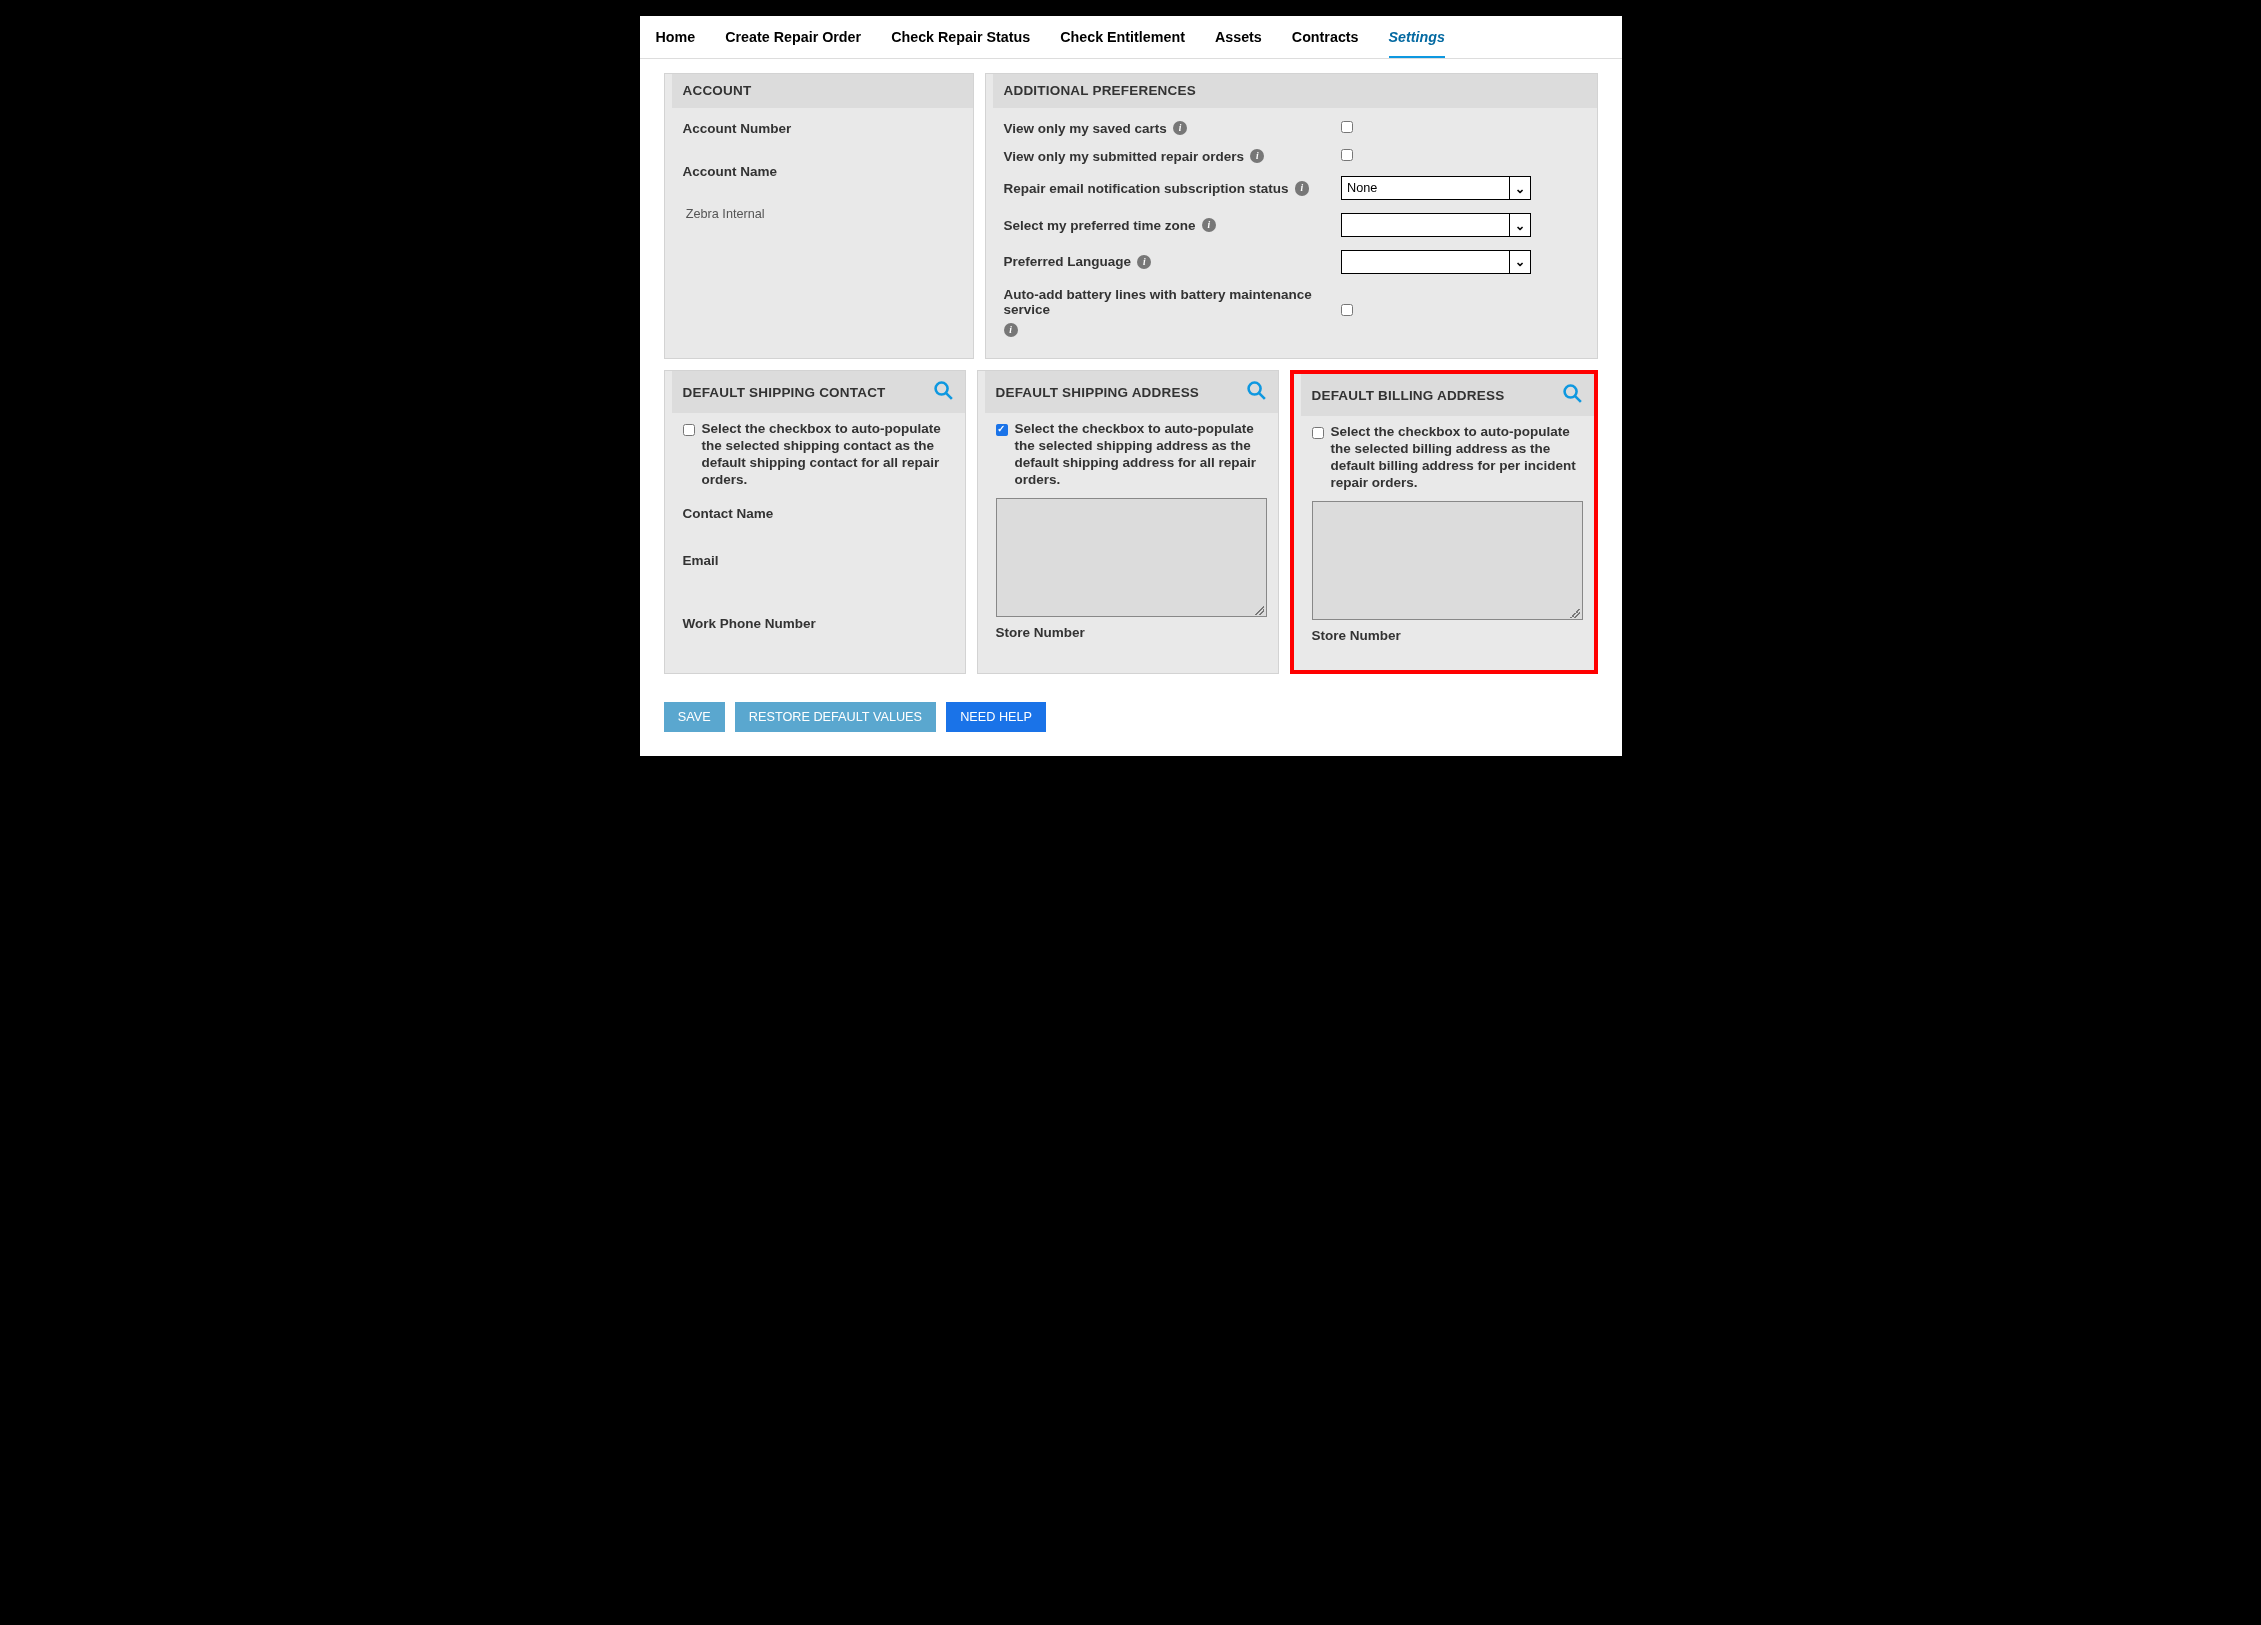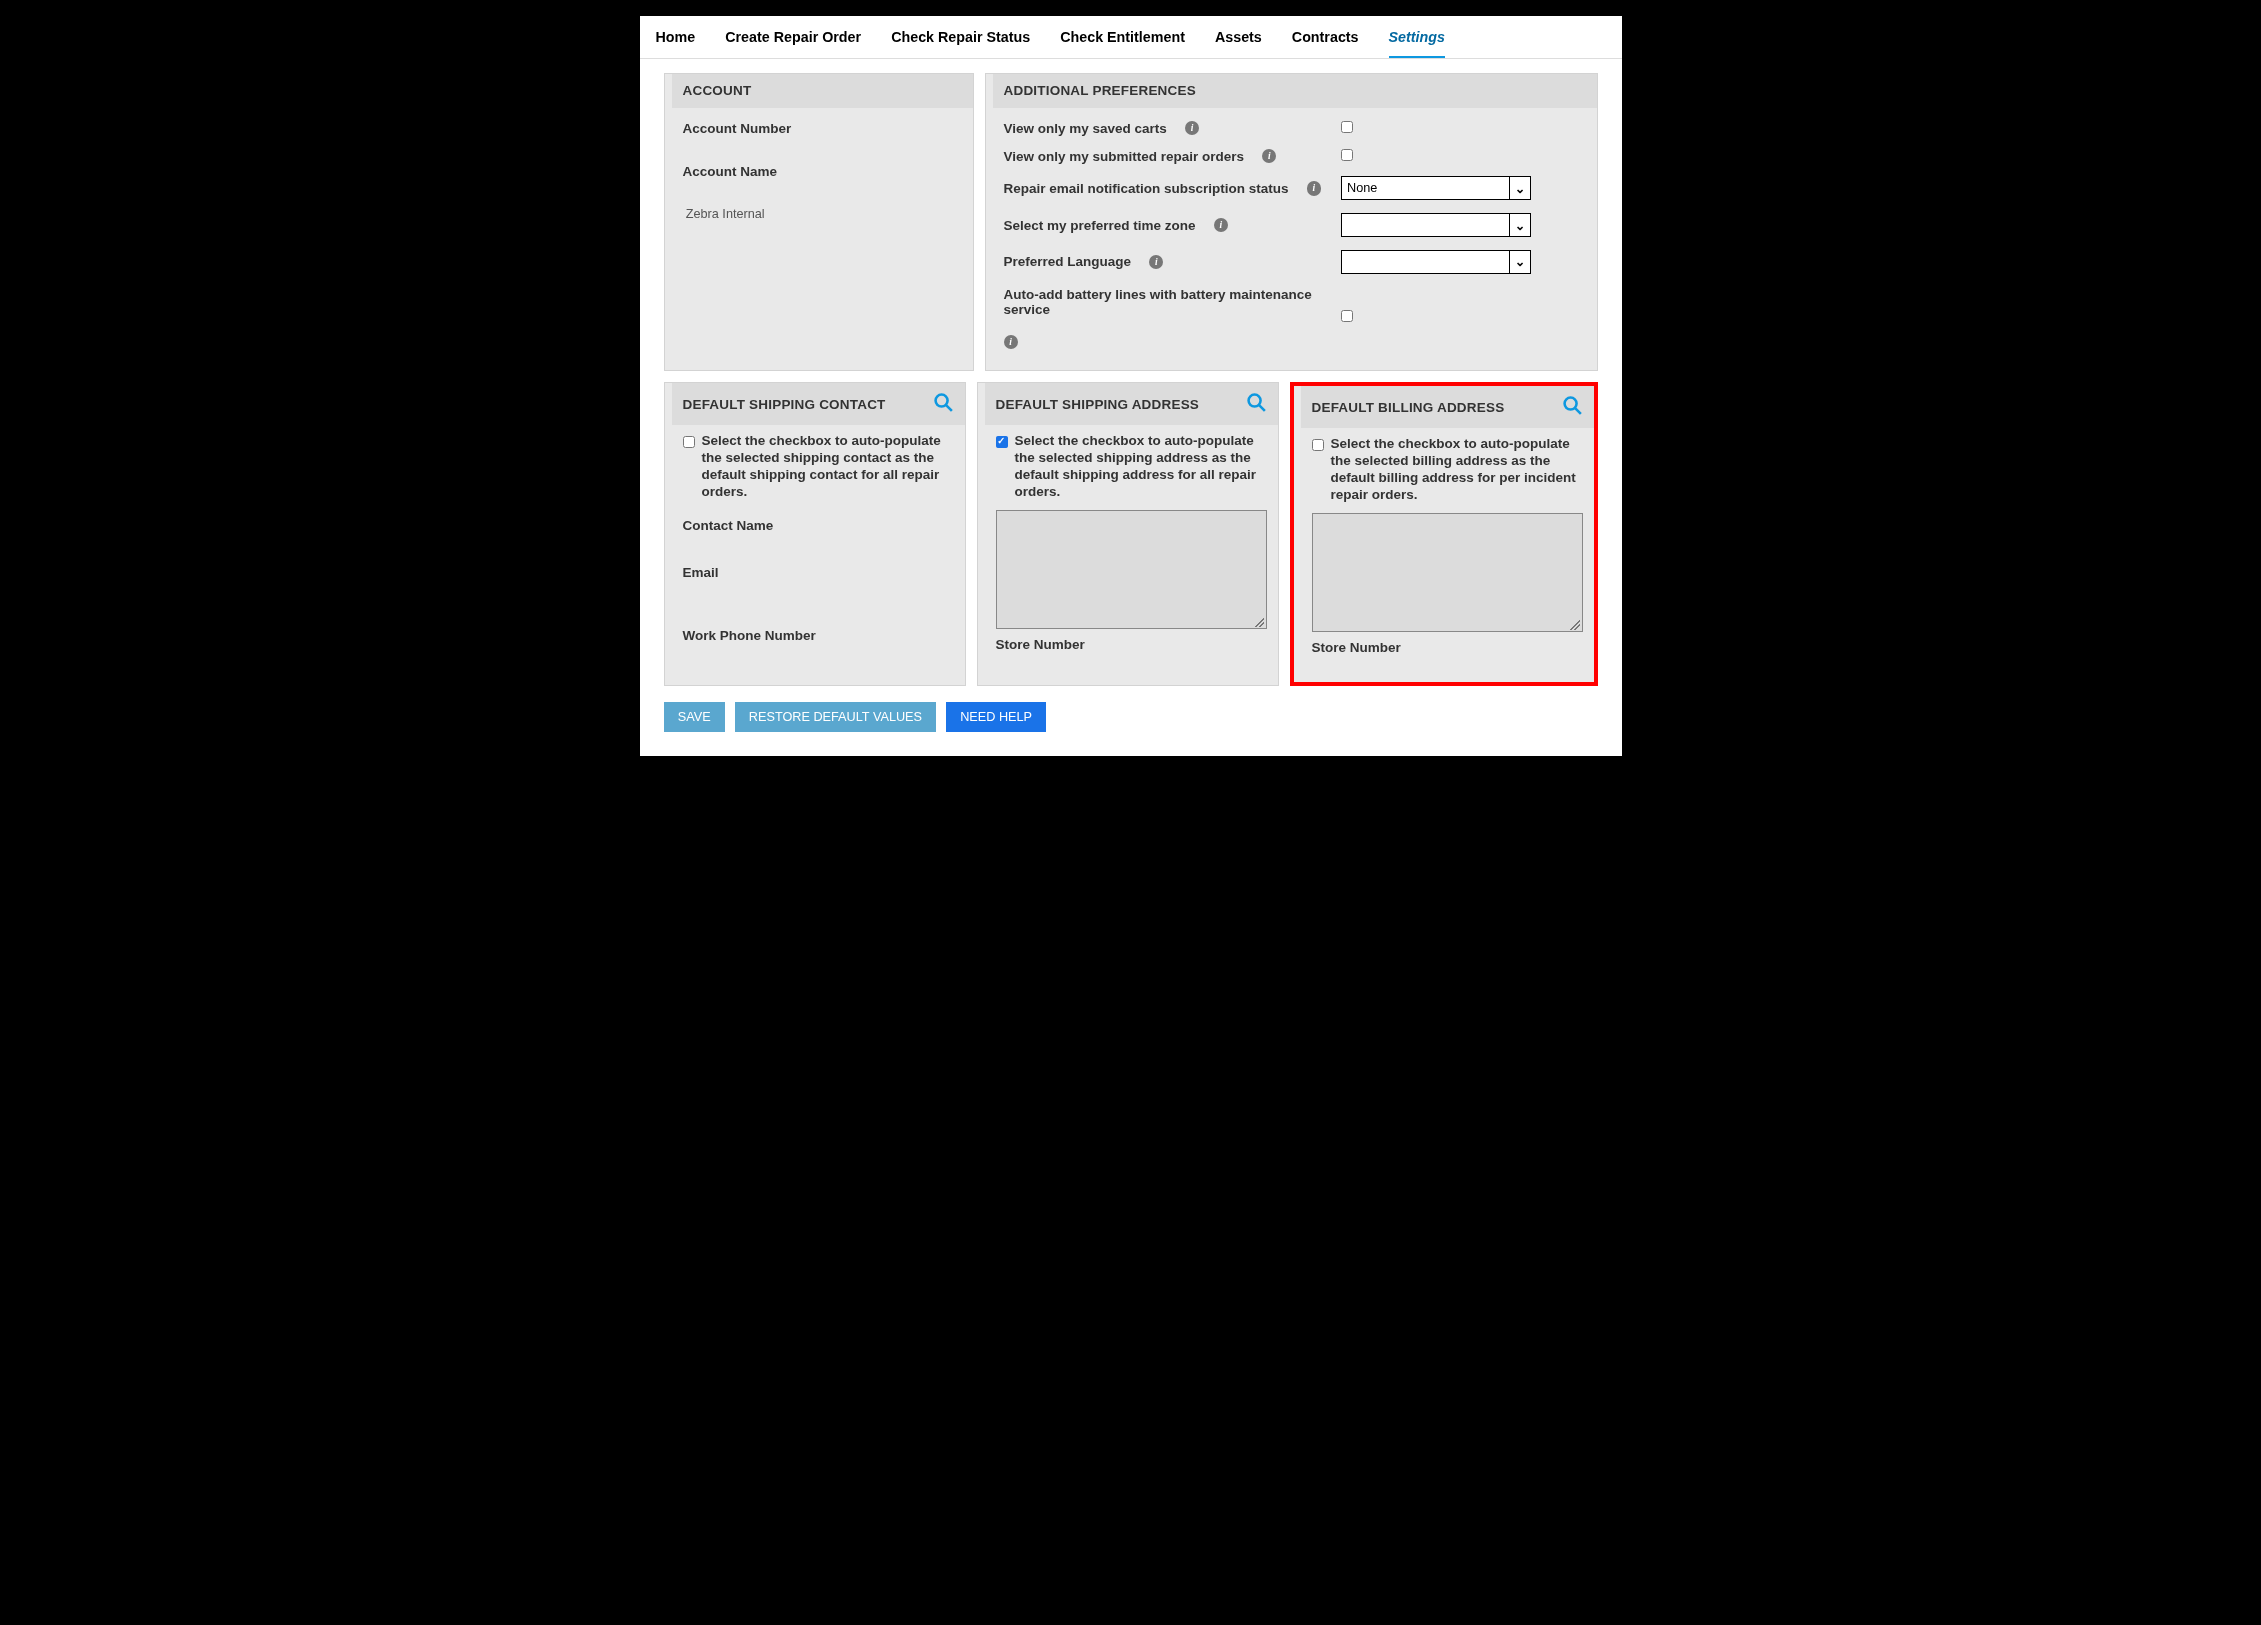--- a/index.html
+++ b/index.html
@@ -11,40 +11,40 @@
   .content { padding: 14.3px 24px 0 24px; }
   .row1 { display: flex; gap: 11px; }
   .panel { background: #e9e9e9; border: 0.8px solid #d3d3d3; padding-left: 7px; }
   .panel-header { background: #dcdcdc; padding: 9.5px 11px; font-weight: 700; color: #333; font-size: 13.5px; letter-spacing: 0.2px; display: flex; justify-content: space-between; align-items: center; }
   .panel-body { padding: 8px 11px 12.7px 11px; }
   .account-panel { width: 310px; }
   .prefs-panel { flex: 1; }
   .acc-label { font-weight: 700; color: #333; font-size: 13.5px; margin-top: 4.8px; }
   .acc-value { color: #555; font-size: 12.7px; margin-bottom: 16px; margin-left: 3.2px; margin-top: 28px; }
   .pref-row { display: flex; align-items: center; padding: 4.8px 0 8px 0; gap: 4.8px; }
-  .pref-label { font-weight: 700; color: #333; font-size: 13.5px; flex: 0 0 333px; display: flex; align-items: center; gap: 18px; flex-wrap: wrap; }
+  .pref-label { font-weight: 700; color: #333; font-size: 13.5px; flex: 0 0 333px; display: flex; align-items: center; gap: 6px; flex-wrap: wrap; }
   .info-icon { display: inline-flex; align-items: center; justify-content: center; width: 14.3px; height: 14.3px; border-radius: 50%; background: #777; color: #fff; font-size: 9.5px; font-style: italic; font-family: Georgia, serif; font-weight: 700; }
   .pref-control { flex: 0 0 198px; }
   .select { background: #fff; border: 0.8px solid #000; width: 190px; height: 24px; display: flex; align-items: center; justify-content: space-between; padding: 0 4.8px; }
   .select .divider { border-left: 0.8px solid #000; height: 100%; margin-left: auto; }
   .select .caret { font-weight: 900; font-size: 12.7px; margin-left: 4.8px; }
   .chk { width: 12px; height: 12px; }
   .row2 { display: flex; gap: 11px; margin-top: 11px; }
   .col-panel { flex: 1; position: relative; }
   .search-icon svg { width: 20.6px; height: 20.6px; }
   .auto-text { font-weight: 700; color: #333; font-size: 13.5px; line-height: 1.25; }
   .auto-row { display: flex; align-items: flex-start; gap: 7px; }
   .auto-row .chk { margin-top: 2.4px; flex-shrink: 0; }
   .chk.checked { appearance: none; -webkit-appearance: none; background: #1a73e8; border: 0.8px solid #1a73e8; border-radius: 1.6px; position: relative; }
   .chk.checked::after { content: "✓"; color: #fff; font-size: 9.5px; font-weight: 900; position: absolute; top: -1.6px; left: 0.8px; }
   .field-label { font-weight: 700; color: #333; font-size: 13.5px; margin-top: 17.4px; }
   .textarea { background: #dcdcdc; border: 0.8px solid #888; width: 100%; height: 119px; resize: both; margin-top: 9.5px; position: relative; }
   .textarea .grip { position: absolute; right: 1.6px; bottom: 1.6px; width: 9.5px; height: 9.5px; background: linear-gradient(135deg, transparent 50%, #777 50%, #777 60%, transparent 60%, transparent 70%, #777 70%, #777 80%, transparent 80%); }
   .highlight { border: 4px solid #f00 !important; padding-bottom: 14.3px; }
-  .buttons { margin-top: 16px; display: flex; gap: 9.5px; }
+  .buttons { margin-top: 28px; display: flex; gap: 9.5px; }
   .btn { padding: 8px 14.3px; color: #fff; font-size: 12.7px; font-weight: 500; border: none; cursor: pointer; }
   .btn-lt { background: #5aa7cf; }
   .btn-dk { background: #1a73e8; }
   .store-label { font-weight: 700; color: #333; font-size: 13.5px; margin-top: 8px; }
 </style>
 </head>
 <body>
 
 <div class="window">
 

